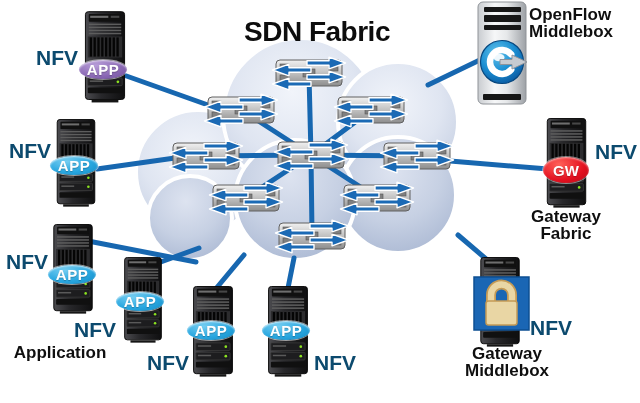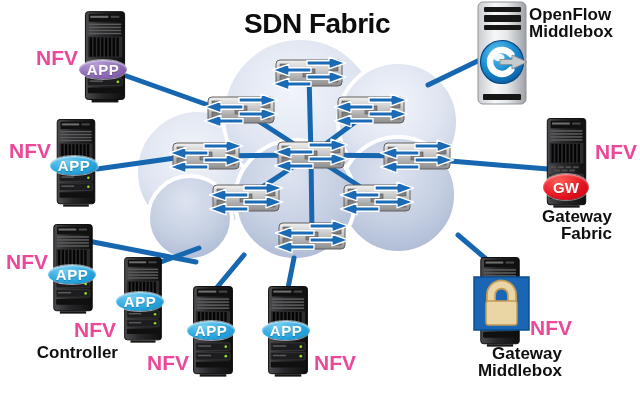--- a/index.html
+++ b/index.html
@@ -1,42 +1,42 @@
 <!DOCTYPE html>
 <html><head>
 <meta charset="utf-8">
 <style>
   html,body { margin:0; padding:0; background:#fff; }
   .stage {
     position:relative; width:640px; height:403px; background:#ffffff;
     font-family:"Liberation Sans", sans-serif; overflow:hidden;
   }
   .stage svg.canvas { position:absolute; left:0; top:0; }
-  .lbl { position:absolute; color:#ec4899; white-space:nowrap; }
+  .lbl { position:absolute; color:#0c4a6e; white-space:nowrap; }
   .title { font-size:28px; font-weight:700; letter-spacing:-0.5px; color:#0d0d0d; width:172px; text-align:center; }
   .nfv { font-size:21px; font-weight:800; }
   .badge {
     position:absolute; display:flex; align-items:center; justify-content:center;
     color:#fff; font-weight:800; border-radius:50%; text-shadow:0 1px 1px rgba(0,0,0,.25);
   }
   .badge.app { width:48px; height:19px; font-size:15px; letter-spacing:.5px; }
   .badge.blue {
     background:radial-gradient(ellipse at 35% 28%, #74cdf1 0%, #29a7e0 55%, #1189c4 100%);
     box-shadow:inset 0 1px 2px rgba(255,255,255,.75), 0 0 0 1px rgba(255,255,255,.55);
   }
   .badge.purple {
     background:radial-gradient(ellipse at 35% 28%, #b79dd8 0%, #8a68b4 58%, #6d4d99 100%);
     box-shadow:inset 0 1px 2px rgba(255,255,255,.7), 0 0 0 1px rgba(255,255,255,.5);
   }
   .badge.gw {
     width:46px; height:26px; font-size:15px;
     background:radial-gradient(ellipse at 35% 28%, #ff6058 0%, #e3101f 60%, #b30a16 100%);
     box-shadow:inset 0 1px 2px rgba(255,255,255,.6), 0 0 0 1px rgba(255,255,255,.45);
   }
-  .cap { position:absolute; font-weight:700; font-size:17px; line-height:17px; color:#0f0f0f; text-align:right; }
+  .cap { position:absolute; font-weight:700; font-size:17px; line-height:17px; color:#0f0f0f; text-align:center; }
   .cap.alignleft { text-align:left; }
 </style>
 </head>
 <body>
 
 <div class="stage">
 
   <svg class="canvas" width="640" height="403" viewBox="0 0 640 403">
     <defs>
       <radialGradient id="gCloud" cx="45%" cy="35%" r="75%">
@@ -204,52 +204,52 @@
     <g>
       <rect x="474" y="277" width="55" height="53" fill="#1a66b4" stroke="#0d4f92" stroke-width="1.5"></rect>
       <g>
         <path d="M491 302 v-7 a10.5 10.5 0 0 1 21 0 v7" fill="none" stroke="#c49a55" stroke-width="10" stroke-linecap="round"></path>
         <path d="M491 302 v-7 a10.5 10.5 0 0 1 21 0 v7" fill="none" stroke="#e9d6a4" stroke-width="6.5" stroke-linecap="round"></path>
         <rect x="486" y="301" width="31" height="24" rx="2.5" fill="#e9d6a4" stroke="#c49a55" stroke-width="1.5"></rect>
       </g>
     </g>
   </svg>
 
-  <div class="lbl title" style="left:231px; top:8px;">SDN Fabric</div>
+  <div class="lbl title" style="left:231px; top:16px;">SDN Fabric</div>
 
   <div class="lbl nfv" style="left:36px;  top:46px;">NFV</div>
   <div class="lbl nfv" style="left:9px;   top:139px;">NFV</div>
   <div class="lbl nfv" style="left:6px;   top:250px;">NFV</div>
   <div class="lbl nfv" style="left:74px;  top:318px;">NFV</div>
   <div class="lbl nfv" style="left:147px; top:351px;">NFV</div>
   <div class="lbl nfv" style="left:314px; top:351px;">NFV</div>
   <div class="lbl nfv" style="left:595px; top:140px;">NFV</div>
   <div class="lbl nfv" style="left:530px; top:316px;">NFV</div>
 
   <div class="badge app purple" style="left:79px;  top:60px;">APP</div>
   <div class="badge app blue" style="left:50px;  top:156px;">APP</div>
   <div class="badge app blue" style="left:48px;  top:265px;">APP</div>
   <div class="badge app blue" style="left:116px; top:292px;">APP</div>
   <div class="badge app blue" style="left:187px; top:321px;">APP</div>
   <div class="badge app blue" style="left:262px; top:321px;">APP</div>
 
-  <div class="badge gw" style="left:543px; top:174px;">GW</div>
+  <div class="badge gw" style="left:543px; top:157px;">GW</div>
 
   <div class="cap alignleft" style="left:529px; top:6px;">
     <div>OpenFlow</div>
     <div>Middlebox</div>
   </div>
 
   <div class="cap" style="left:520px; top:208px; width:92px;">
     <div>Gateway</div>
     <div>Fabric</div>
   </div>
 
   <div class="cap" style="left:452px; top:345px; width:110px;">
     <div>Gateway</div>
     <div>Middlebox</div>
   </div>
 
   <div class="cap" style="left:2px; top:344px; width:116px;">
-    <div>Controller</div>
+    <div>Application</div>
   </div>
 
 </div>
 
 </body></html>

